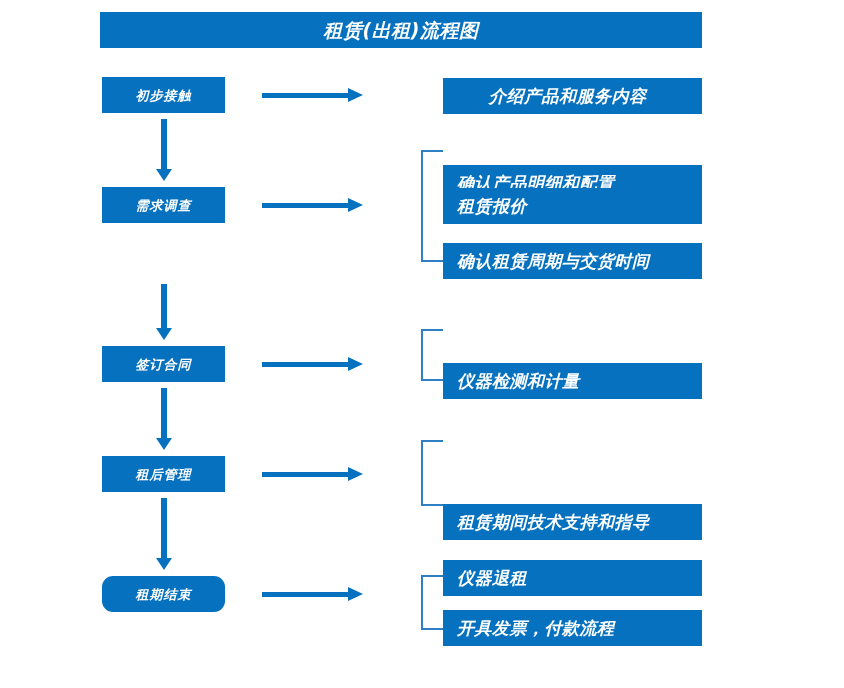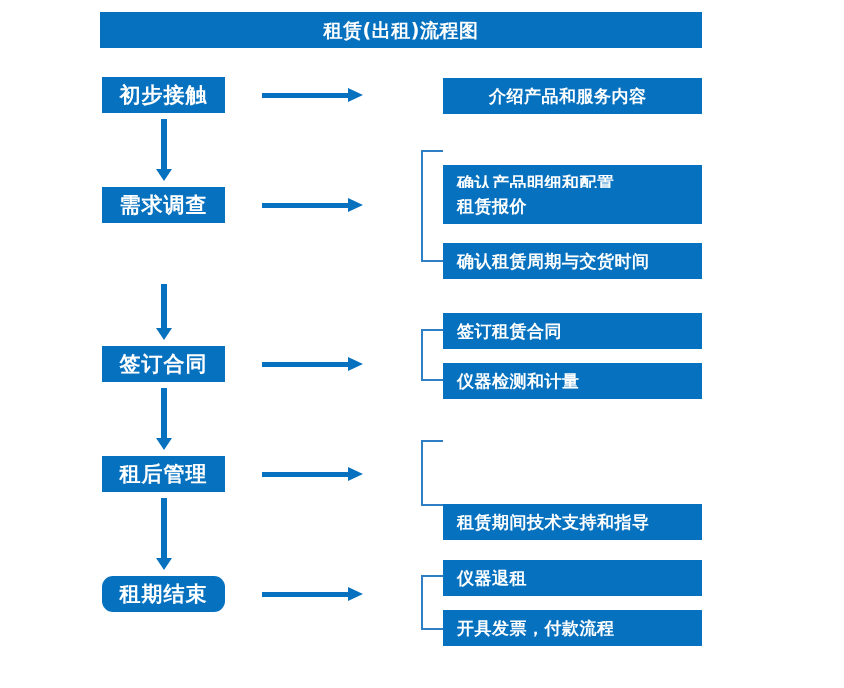--- a/index.html
+++ b/index.html
@@ -10,20 +10,21 @@
   }
   body {
     font-family: "DejaVu Sans", "Liberation Sans", sans-serif;
   }
   #canvas {
     position: relative;
     width: 844px;
     height: 688px;
     background: #ffffff;
     overflow: hidden;
+    font-style: italic;
   }
 
   
   .title-bar {
     position: absolute;
     left: 100px;
     top: 12px;
     width: 602px;
     height: 36px;
     background: #0571bf;
@@ -55,21 +56,21 @@
   }
 
   
   .stage-box {
     left: 102px;
     width: 123px;
     height: 36px;
     justify-content: center;
   }
   .stage-box .box-label {
-    font-size: 21px;
+    font-size: 13px;
     letter-spacing: 1px;
   }
 
   
   .detail-box {
     left: 443px;
     width: 259px;
     height: 36px;
     justify-content: flex-start;
     padding-left: 14px;
@@ -213,23 +214,20 @@
   </div>
   <div class="box detail-box" style="top:133px;margin-top:32px;">
     <span class="box-label">确认产品明细和配置</span>
   </div>
   <div class="box detail-box" style="top:188px;">
     <span class="box-label">租赁报价</span>
   </div>
   <div class="box detail-box" style="top:243px;align-items:center;">
     <span class="box-label">确认租赁周期与交货时间</span>
   </div>
-  <div class="box detail-box" style="top:313px;">
-    <span class="box-label">签订租赁合同</span>
-  </div>
   <div class="box detail-box" style="top:363px;">
     <span class="box-label">仪器检测和计量</span>
   </div>
   <div class="box detail-box" style="top:504px;">
     <span class="box-label">租赁期间技术支持和指导</span>
   </div>
   <div class="box detail-box" style="top:560px;">
     <span class="box-label">仪器退租</span>
   </div>
   <div class="box detail-box" style="top:610px;">

